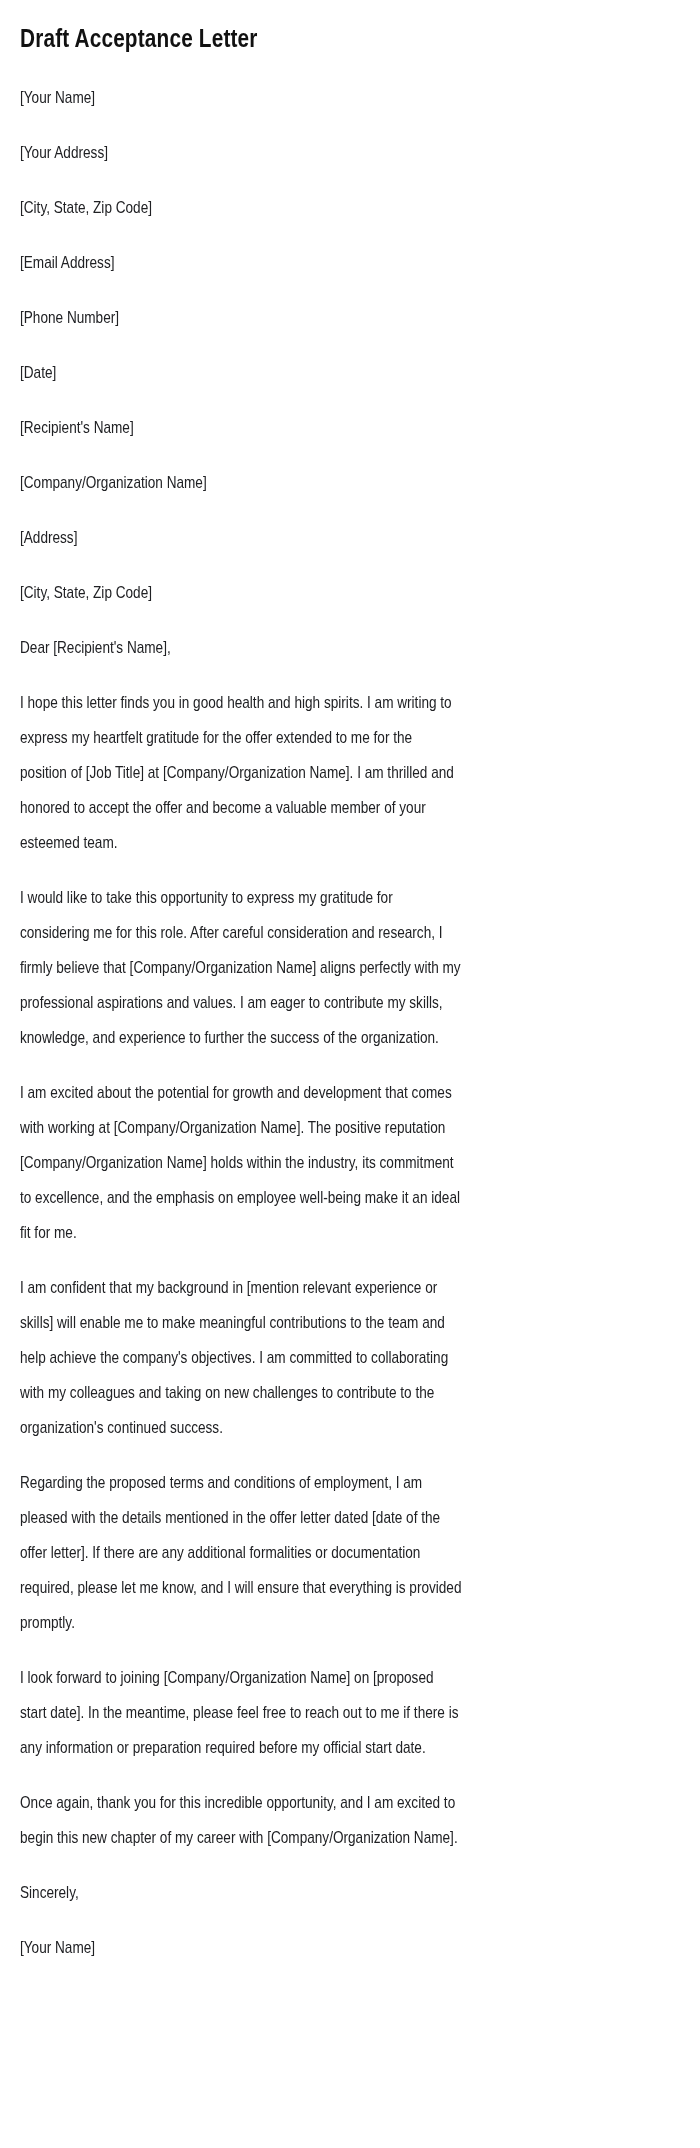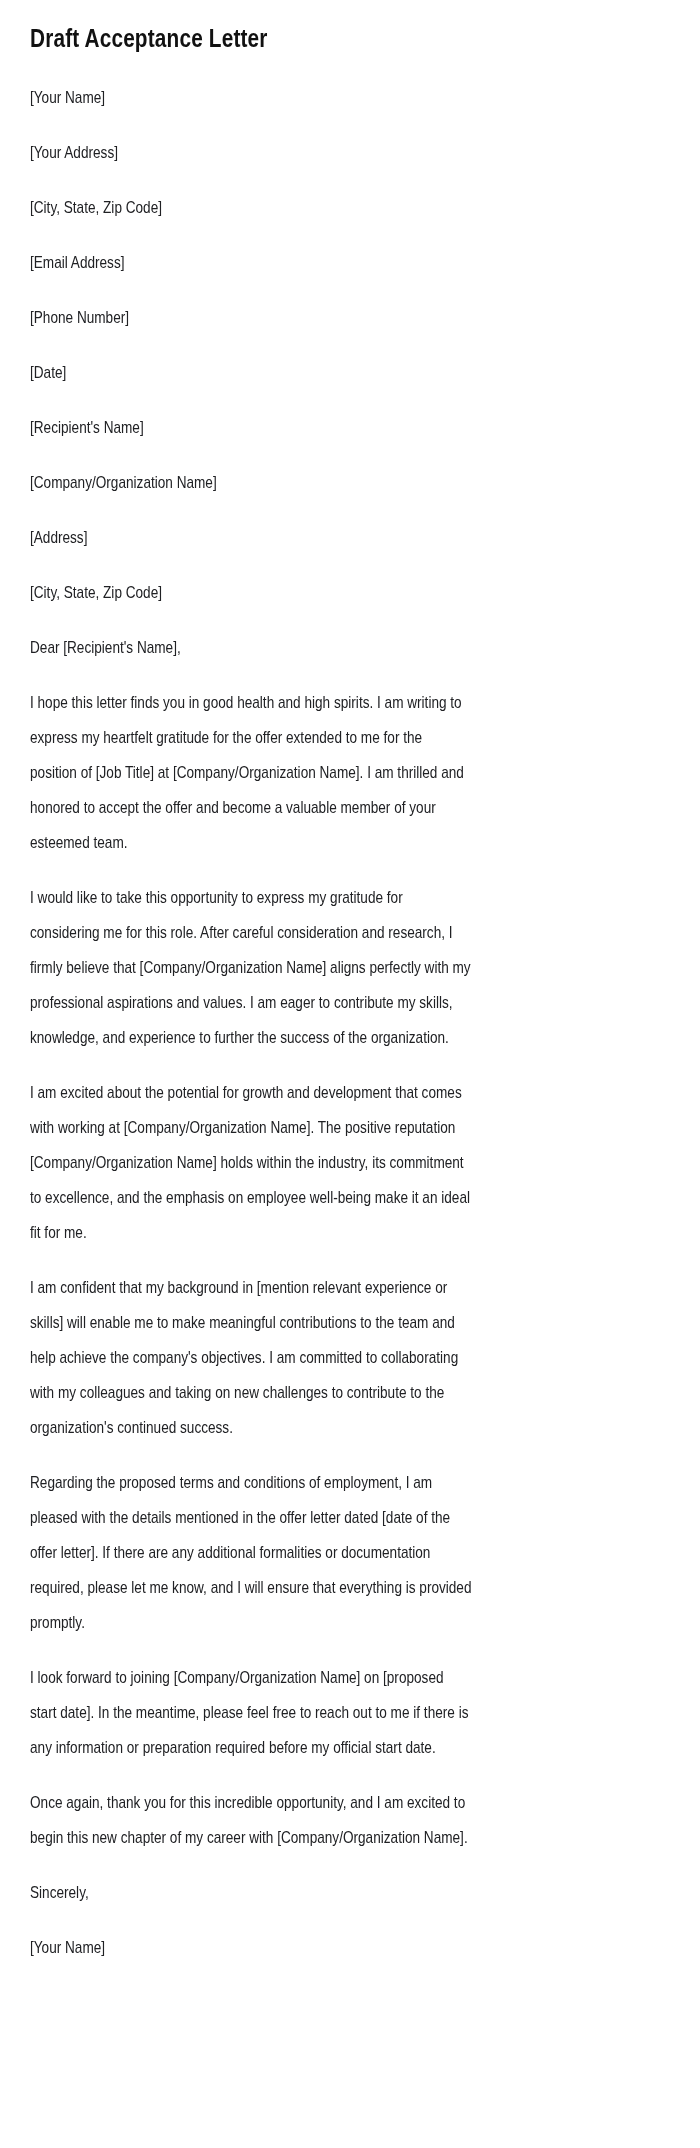--- a/index.html
+++ b/index.html
@@ -6,21 +6,21 @@
     margin: 0;
     padding: 0;
     background: #ffffff;
   }
   body {
     width: 700px;
     min-height: 2148px;
     font-family: "Liberation Sans", "DejaVu Sans", sans-serif;
   }
   .doc {
-    padding: 22px 0 40px 30px;
+    padding: 22px 0 40px 20px;
   }
   
   .content {
     width: 553px;
     transform: scaleX(0.8);
     transform-origin: top left;
     color: #202124;
     font-size: 17px;
     line-height: 35px;
   }

